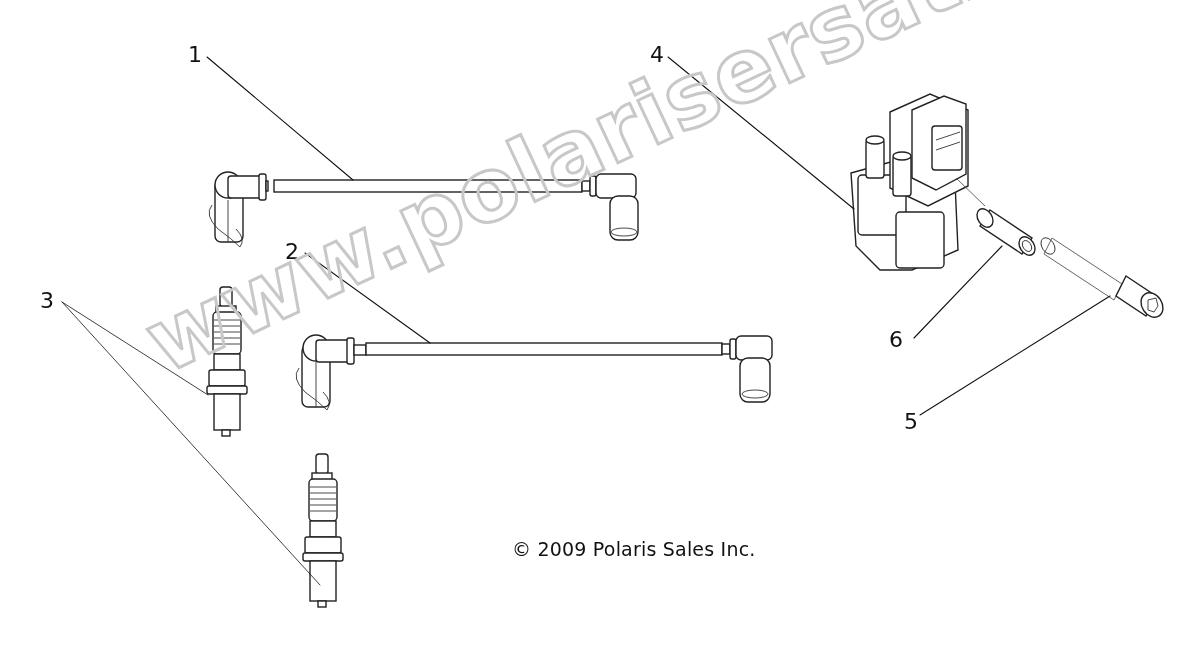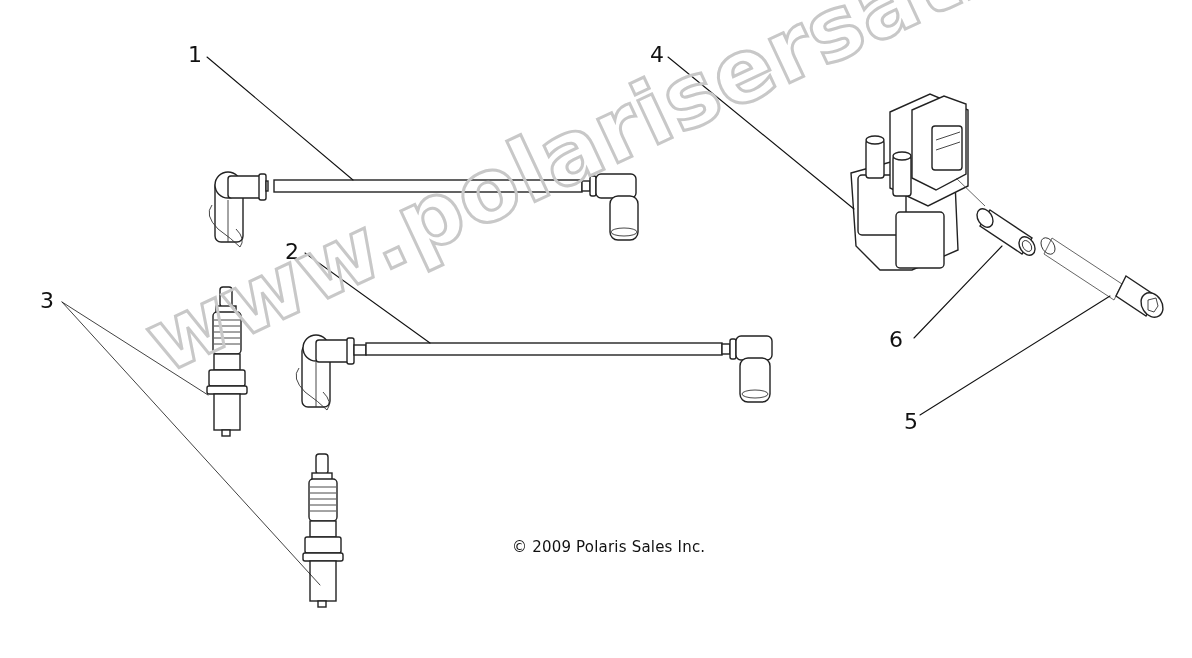--- a/index.html
+++ b/index.html
@@ -1,19 +1,19 @@
 <!DOCTYPE html>
 <html><head>
 <meta charset="utf-8">
 <style>
   html, body { margin: 0; padding: 0; background: #ffffff; }
   body { width: 1192px; height: 658px; overflow: hidden; position: relative; font-family: "Liberation Sans", "DejaVu Sans", sans-serif; }
   #diagram { position: absolute; left: 0; top: 0; width: 1192px; height: 658px; }
   .callout-num { font-family: "DejaVu Sans", "Liberation Sans", sans-serif; font-size: 22px; fill: #111; }
-  .copyright { position: absolute; left: 512px; top: 538px; font-family: "DejaVu Sans", "Liberation Sans", sans-serif; font-size: 15px; color: #111; white-space: nowrap; letter-spacing: 0.2px; }
+  .copyright { position: absolute; left: 512px; top: 538px; font-family: "DejaVu Sans", "Liberation Sans", sans-serif; font-size: 19px; color: #111; white-space: nowrap; letter-spacing: 0.2px; }
   .watermark { position: absolute; left: 130px; top: 300px; font-family: "DejaVu Sans", "Liberation Sans", sans-serif; font-weight: bold; font-size: 88px; color: rgba(255,255,255,0); -webkit-text-stroke: 3px #c8c8c8; transform-origin: 0 0; transform: rotate(-25deg); white-space: nowrap; letter-spacing: 1px; pointer-events: none; }
   .ln { stroke: #111; fill: none; stroke-linecap: round; stroke-linejoin: round; }
   .part { stroke: #222; fill: #fff; stroke-width: 1.4; }
   .thin { stroke: #333; fill: none; stroke-width: 0.9; }
 </style>
 </head>
 <body>
 
 <svg id="diagram" viewBox="0 0 1192 658" xmlns="http://www.w3.org/2000/svg">
 

